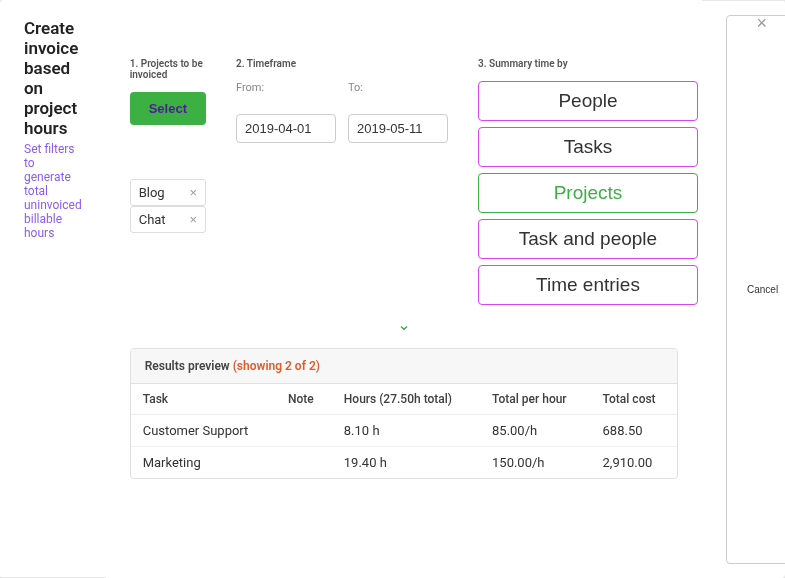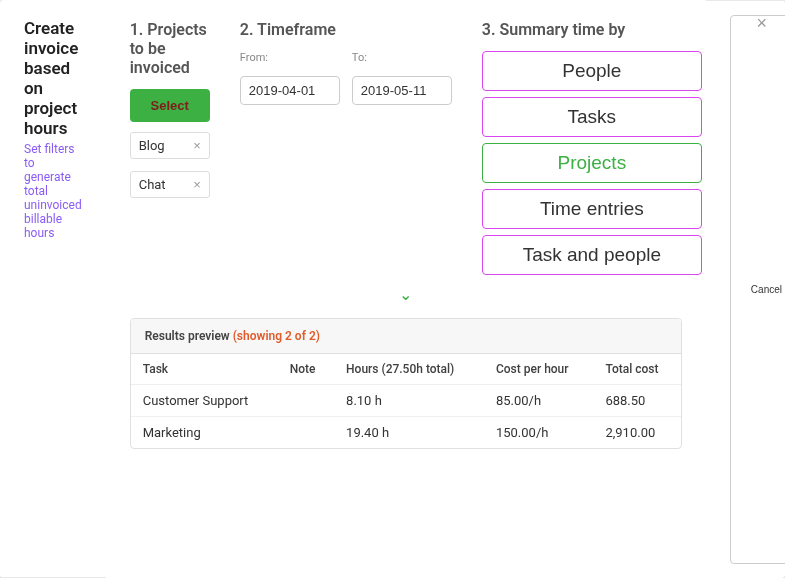--- a/index.html
+++ b/index.html
@@ -53,24 +53,25 @@
     }
     .sections-row {
       display: flex;
       gap: 0;
       align-items: flex-start;
     }
     .section {
       flex: 1;
     }
     .section-title {
-      font-size: 16px;
+      font-size: 10px;
       font-weight: 600;
       color: #555;
       margin-bottom: 12px;
+      margin-top: 38px;
     }
     
     .section-1 {
       max-width: 240px;
       margin-right: 30px;
     }
     .dropdown-select {
       width: 100%;
       border: 1px solid #ccc;
       border-radius: 4px;
@@ -84,33 +85,34 @@
       align-items: center;
       margin-bottom: 10px;
     }
     .dropdown-select .chevron {
       color: #666;
       font-size: 11px;
     }
     .select-btn {
       width: 100%;
       background: #3cb043;
-      color: #7f1d1d;
+      color: #4c1d95;
       border: none;
       border-radius: 4px;
       padding: 9px;
       font-size: 13px;
       font-weight: 600;
       cursor: pointer;
       margin-bottom: 10px;
     }
     .tag-list {
       display: flex;
       flex-direction: column;
-      gap: 12px;
+      gap: 0;
+      margin-top: 44px;
     }
     .tag-item {
       display: flex;
       justify-content: space-between;
       align-items: center;
       border: 1px solid #ddd;
       border-radius: 3px;
       padding: 5px 8px;
       font-size: 13px;
       background: #fff;
@@ -133,21 +135,21 @@
       gap: 12px;
       align-items: flex-start;
     }
     .date-group {
       display: flex;
       flex-direction: column;
     }
     .date-label {
       font-size: 11px;
       color: #888;
-      margin-bottom: 12px;
+      margin-bottom: 20px;
     }
     .date-input {
       border: 1px solid #ccc;
       border-radius: 4px;
       padding: 6px 8px;
       font-size: 13px;
       color: #333;
       background: #fff;
       width: 100px;
     }
@@ -298,43 +300,43 @@
           </div>
         </div>
       </div>
 
       <div class="section section-3">
         <div class="section-title">3. Summary time by</div>
         <div class="summary-options">
           <button class="summary-option">People</button>
           <button class="summary-option">Tasks</button>
           <button class="summary-option active">Projects</button>
+          <button class="summary-option">Task and people</button>
           <button class="summary-option">Time entries</button>
-          <button class="summary-option">Task and people</button>
         </div>
       </div>
 
     </div>
 
     <div class="chevron-down-row">
       <span class="chevron-down-icon">⌄</span>
     </div>
 
     <div class="results-preview">
       <div class="results-header">
         <span>Results preview</span>
         <span class="showing"> (</span><span class="showing">showing 2 of 2</span><span class="showing">)</span>
       </div>
       <table class="results-table">
         <thead>
           <tr>
             <th>Task</th>
             <th>Note</th>
             <th>Hours (27.50h total)</th>
-            <th>Cost per hour</th>
+            <th>Total per hour</th>
             <th>Total cost</th>
           </tr>
         </thead>
         <tbody>
           <tr>
             <td>Customer Support</td>
             <td></td>
             <td>8.10 h</td>
             <td>85.00/h</td>
             <td>688.50</td>

